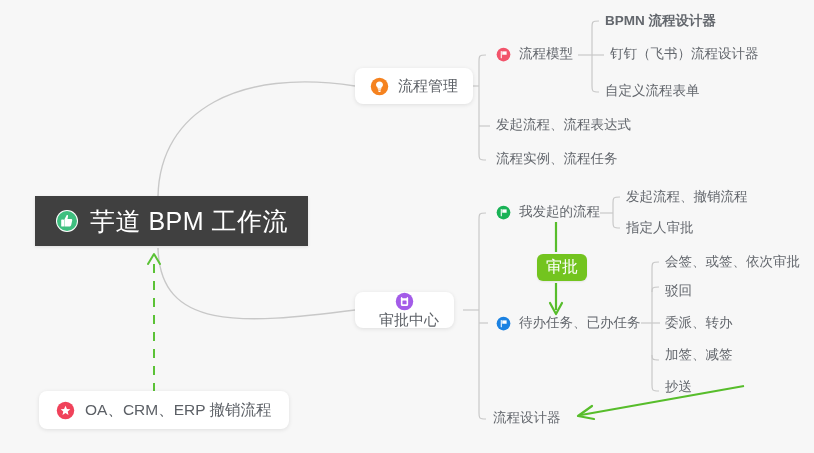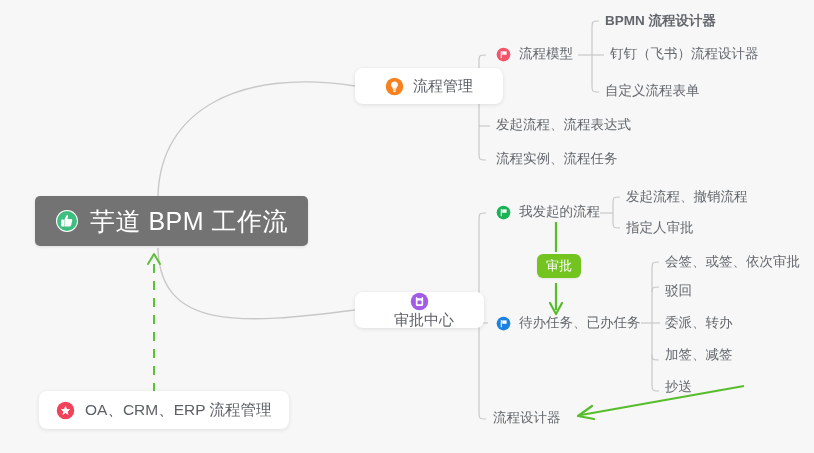--- a/index.html
+++ b/index.html
@@ -17,37 +17,37 @@
   .node {
     position: absolute;
     display: flex;
     align-items: center;
     white-space: nowrap;
     color: #5c6066;
   }
 
   
   .root {
-    background: #737373;
-    border-radius: 5px;
+    background: #404040;
+    border-radius: 0;
     padding: 0 20px;
     height: 50px;
     box-shadow: 0 1px 3px rgba(0,0,0,0.10);
     color: #ffffff;
     font-size: 25px;
     letter-spacing: 0.5px;
   }
   .root .label { margin-left: 11px; font-size: 25px; }
 
   
   .card {
     background: #ffffff;
     border-radius: 8px;
     height: 36px;
-    padding: 0 30px;
+    padding: 0 15px;
     box-shadow: 0 1px 4px rgba(0,0,0,0.10);
     font-size: 15px;
   }
   .card .label { margin-left: 9px; }
 
   
   .card.wide { height: 38px; padding: 0 17px; font-size: 15.5px; }
   .card.wide .label { margin-left: 10px; }
 
   
@@ -59,21 +59,21 @@
     align-items: center;
   }
   .leaf.with-icon .label { margin-left: 8px; }
 
   
   .tag {
     position: absolute;
     background: #73c41f;
     color: #fff;
     border-radius: 6px;
-    font-size: 13px;
+    font-size: 16px;
     padding: 5px 9px 6px 9px;
     line-height: 1;
     box-shadow: 0 1px 2px rgba(0,0,0,0.08);
   }
 
   
   .ico { flex: 0 0 auto; display: block; }
 </style>
 </head>
 <body>
@@ -231,20 +231,20 @@
   <div class="node leaf" style="left:485px; top:406px;">
     <span class="label">流程设计器</span>
   </div>
 
   <div class="node card wide" style="left:39px; top:391px;">
     <svg class="ico" width="19" height="19" viewBox="0 0 24 24">
       <circle cx="12" cy="12" r="11" fill="#f0425a"></circle>
       <path d="M12 6.1 L13.8 10.1 L18.1 10.5 L14.8 13.4 L15.8 17.6
                L12 15.3 L8.2 17.6 L9.2 13.4 L5.9 10.5 L10.2 10.1 Z" fill="#ffffff"></path>
     </svg>
-    <span class="label">OA、CRM、ERP 流程管理</span>
+    <span class="label">OA、CRM、ERP 撤销流程</span>
   </div>
 
   <div class="tag" style="left:537px; top:254px;">
     <span>审批</span>
   </div>
 
 </div>
 
 </body></html>

